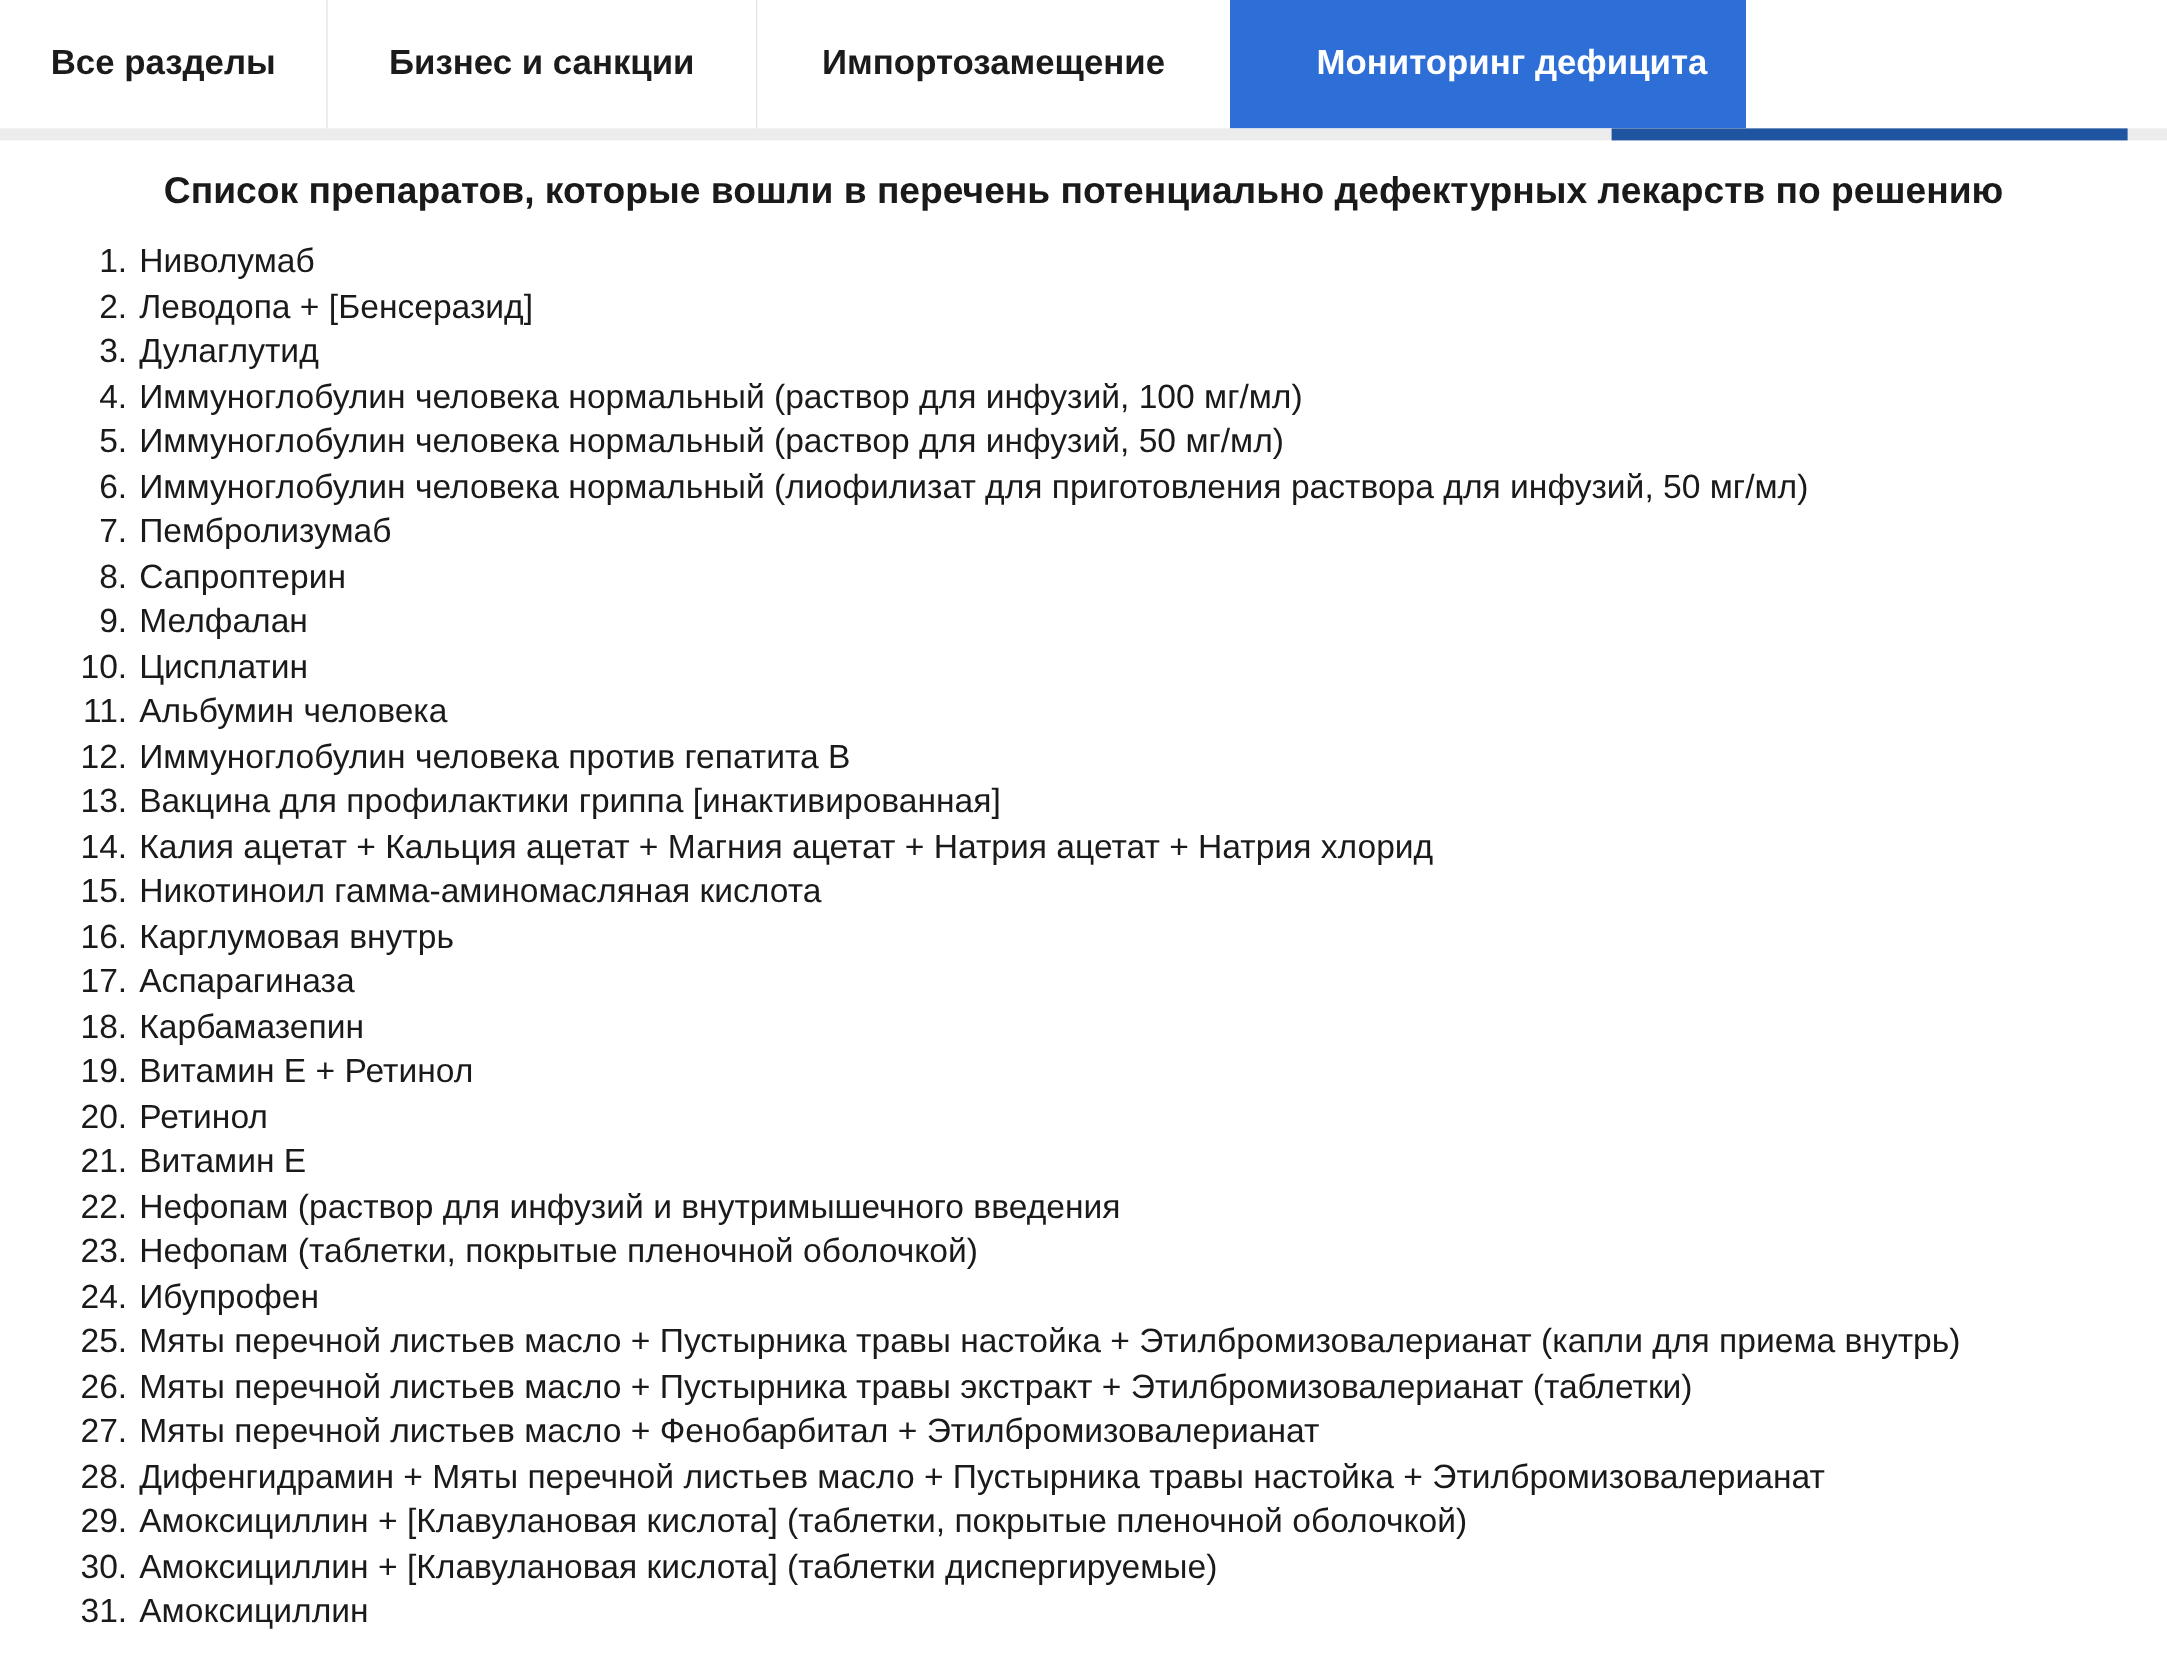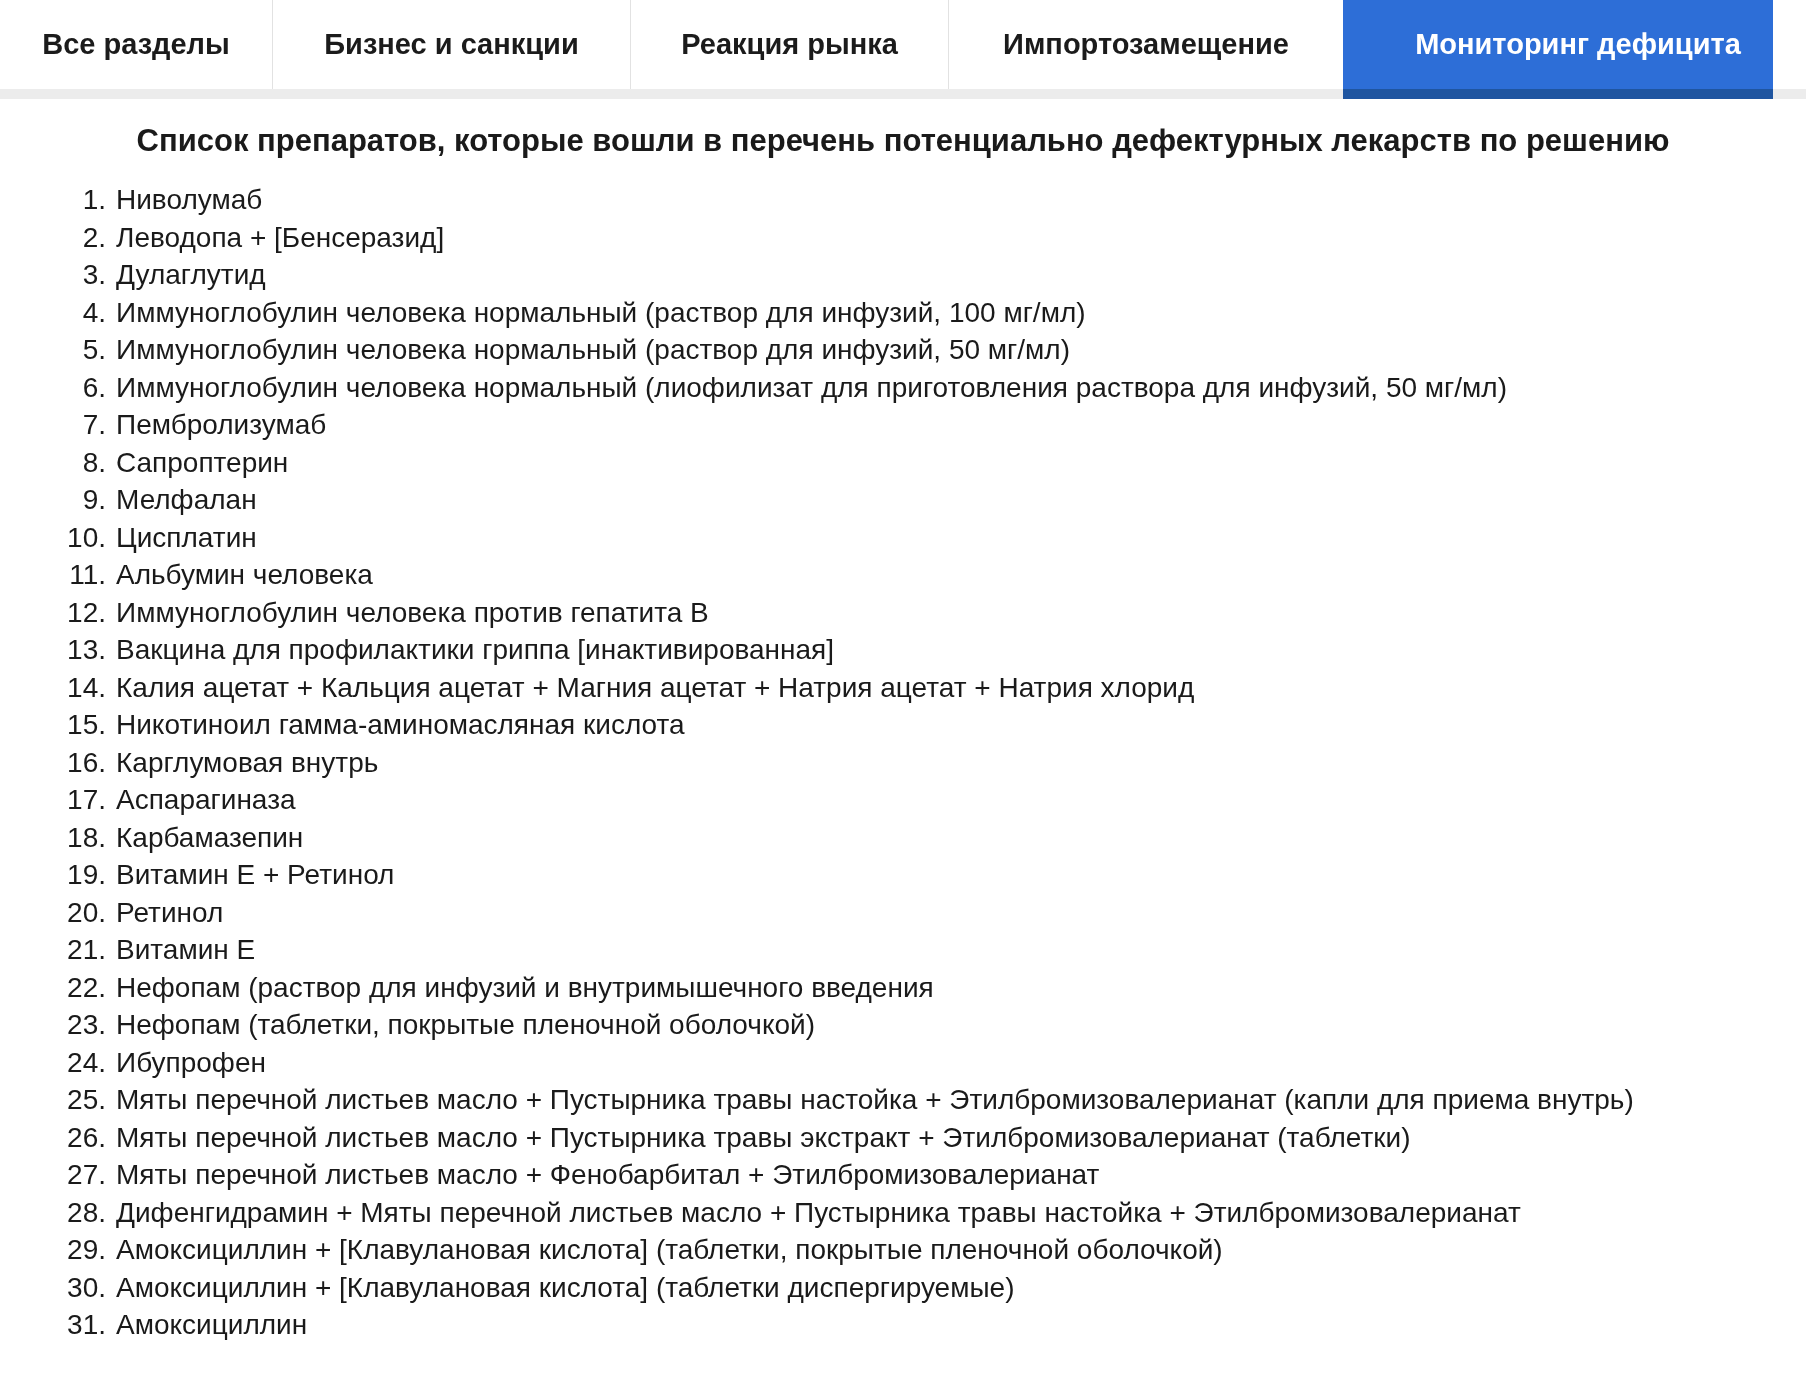--- a/index.html
+++ b/index.html
@@ -7,21 +7,21 @@
     margin: 0; padding: 0;
     width: 1806px; height: 1380px;
     overflow: hidden;
     background: #ffffff;
     font-family: "Liberation Sans", sans-serif;
     color: #1a1a1a;
   }
   
   .tabbar {
     display: flex;
-    height: 89px;
+    height: 107px;
     background: #ffffff;
     position: relative;
   }
   .tab {
     display: flex;
     align-items: center;
     justify-content: center;
     font-size: 29px;
     font-weight: bold;
     color: #1b1b1b;
@@ -87,21 +87,20 @@
     white-space: nowrap;
   }
 </style>
 </head>
 <body>
 
 <header>
   <nav class="tabbar">
     <div class="tab t1">Все разделы</div>
     <div class="tab t2">Бизнес и санкции</div>
-    <div class="tab t3">Реакция рынка</div>
     <div class="tab t4">Импортозамещение</div>
     <div class="tab t5 active">Мониторинг дефицита</div>
     <div class="tab-filler"></div>
   </nav>
   <div class="tab-strip">
     <div class="active-underline"></div>
   </div>
 </header>
 
 <main>

